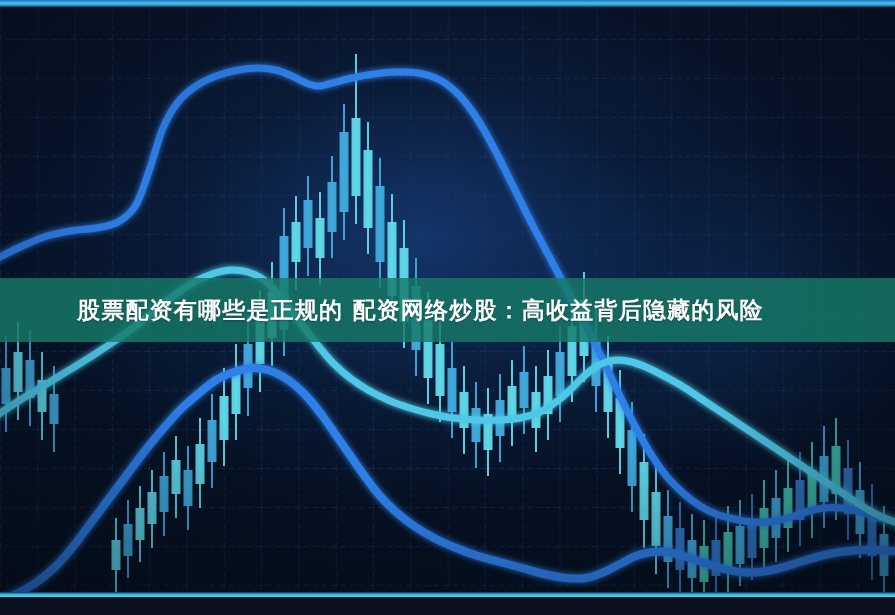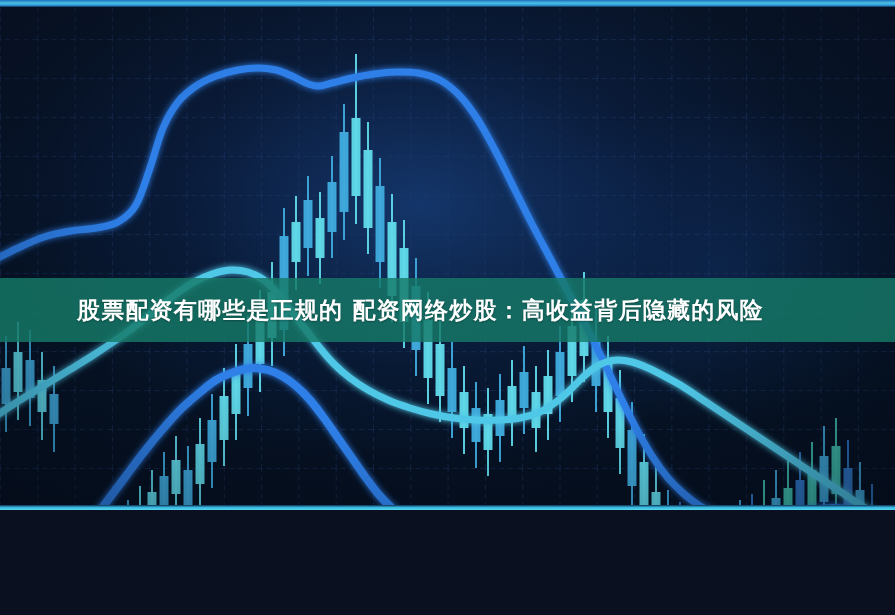--- a/index.html
+++ b/index.html
@@ -7,21 +7,21 @@
     margin: 0;
     padding: 0;
     background: #0a1020;
   }
   body {
     font-family: "DejaVu Sans", "Liberation Sans", sans-serif;
   }
   #stage {
     position: relative;
     width: 895px;
-    height: 510px;
+    height: 597px;
     overflow: hidden;
     background: #061021;
   }
   
   .chart-bg {
     position: absolute;
     inset: 0;
     background:
       radial-gradient(ellipse 520px 340px at 47% 40%, rgba(28,74,146,0.62) 0%, rgba(14,40,86,0.30) 48%, rgba(6,16,33,0.0) 78%),
       radial-gradient(ellipse 300px 220px at 80% 52%, rgba(22,62,126,0.35) 0%, rgba(6,16,33,0.0) 75%),

